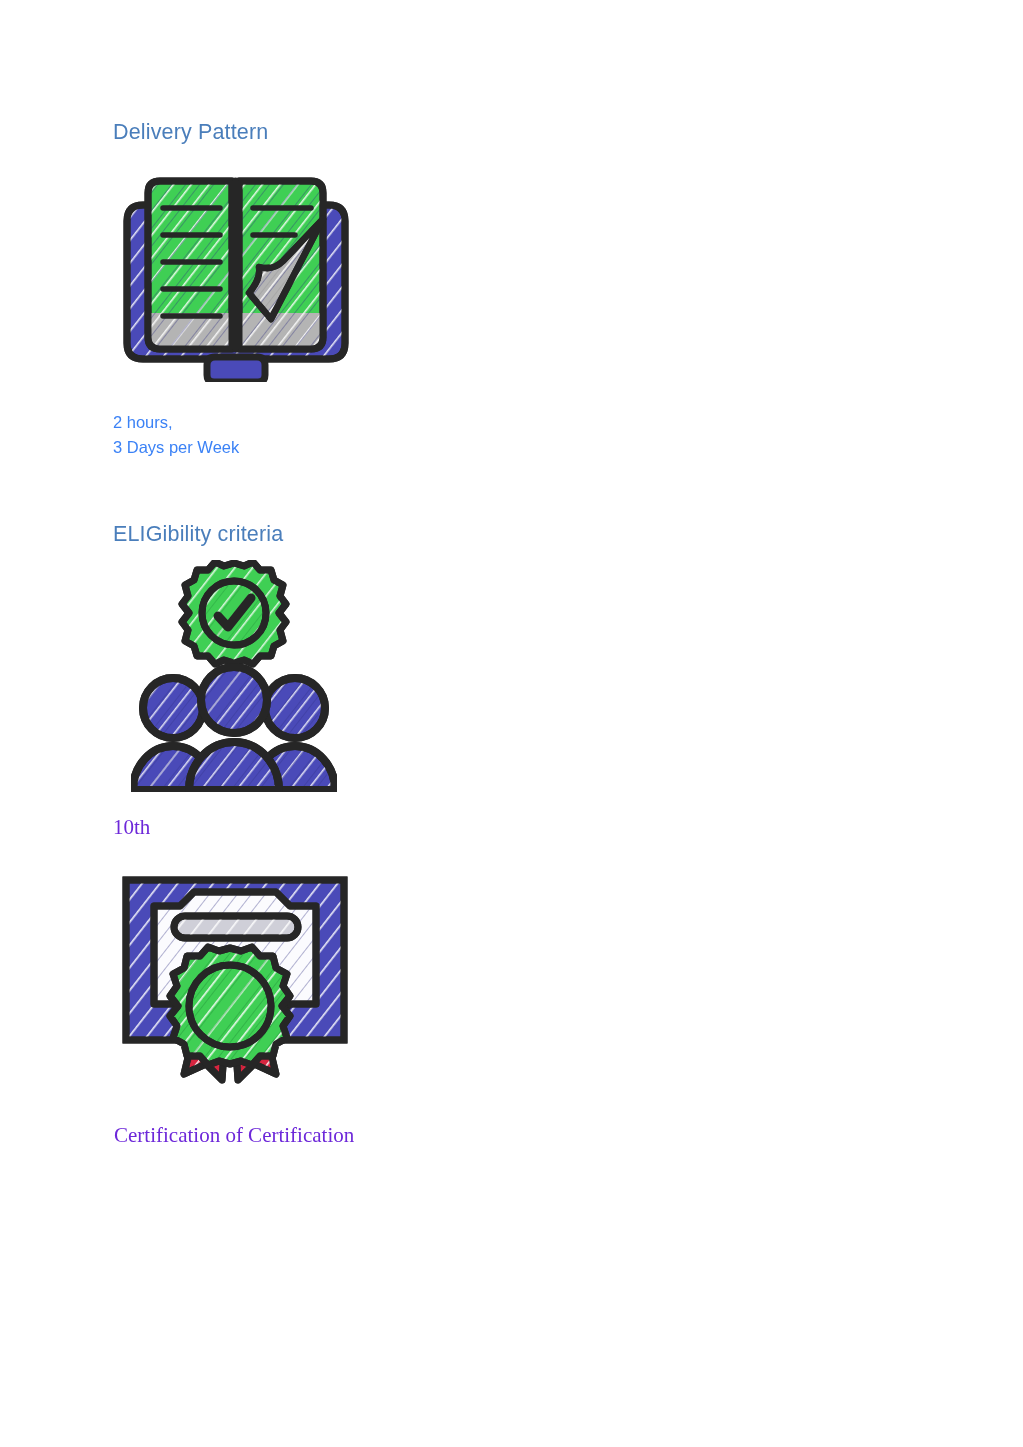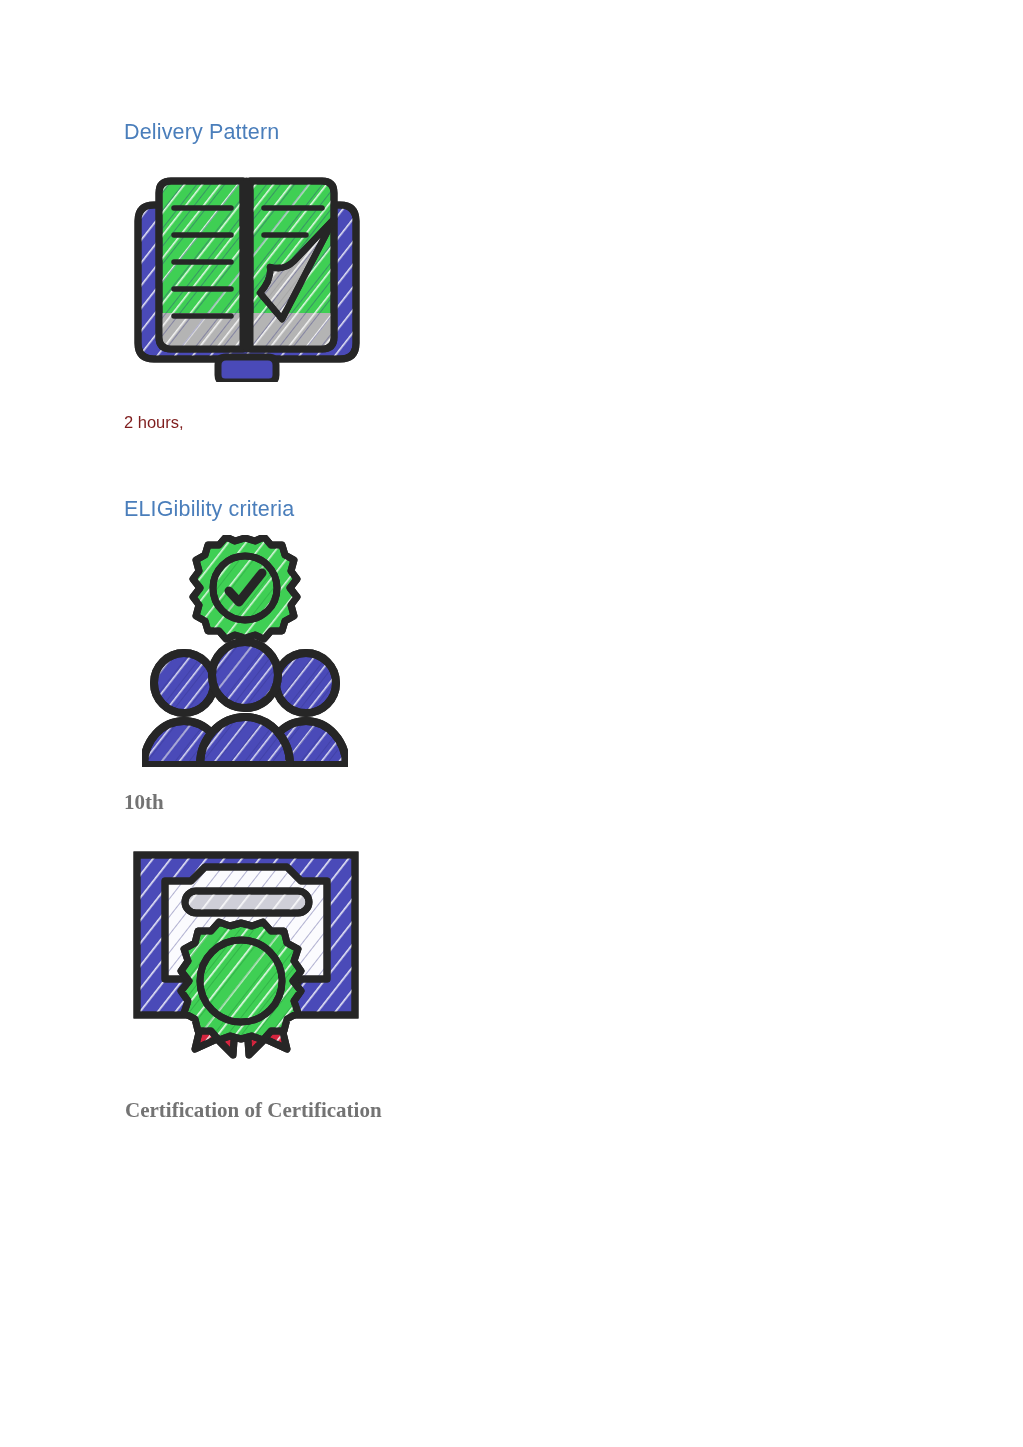--- a/index.html
+++ b/index.html
@@ -18,51 +18,51 @@
   }
 
   .page {
     position: absolute;
     inset: 0;
     background: #ffffff;
   }
 
   .content {
     position: absolute;
-    left: 124px;
+    left: 113px;
     top: 120px;
     width: 800px;
   }
 
   
   .heading {
     color: #4a7ebb;
     font-family: "Liberation Sans", sans-serif;
     font-size: 21.5px;
     font-weight: 400;
     letter-spacing: 0.15px;
     line-height: 1.15;
     margin: 0;
     white-space: nowrap;
   }
 
   
   .body-sans {
-    color: #7f1d1d;
+    color: #3b82f6;
     font-family: "Liberation Sans", sans-serif;
     font-size: 16.5px;
     font-weight: 400;
     line-height: 25px;
     margin: 0;
   }
   .body-serif {
-    color: #737373;
+    color: #6d28d9;
     font-family: "Liberation Serif", serif;
     font-size: 21px;
-    font-weight: 700;
+    font-weight: 400;
     line-height: 26px;
     margin: 0;
   }
 
   
   .section { position: relative; }
   .sec-delivery      { margin-top: 0; }
   .sec-eligibility   { margin-top: 62px; }
   .sec-certification { margin-top: 30px; }
 
@@ -142,20 +142,21 @@
               <line x1="138" y1="68" x2="180" y2="68"></line>
             </g>
           </g>
 
           <line x1="120.5" y1="14" x2="120.5" y2="182" stroke="#262626" stroke-width="7" stroke-linecap="round"></line>
         </svg>
       </span>
 
       <div class="cap-delivery">
         <p class="body-sans">2 hours,</p>
+        <p class="body-sans">3 Days per Week</p>
       </div>
     </section>
 
     <section class="section sec-eligibility">
 
       <h2 class="heading">ELIGibility criteria</h2>
 
       <span class="icon-wrap icon-people">
         <svg width="206" height="232" viewBox="0 0 206 232" xmlns="http://www.w3.org/2000/svg">
           <defs>

